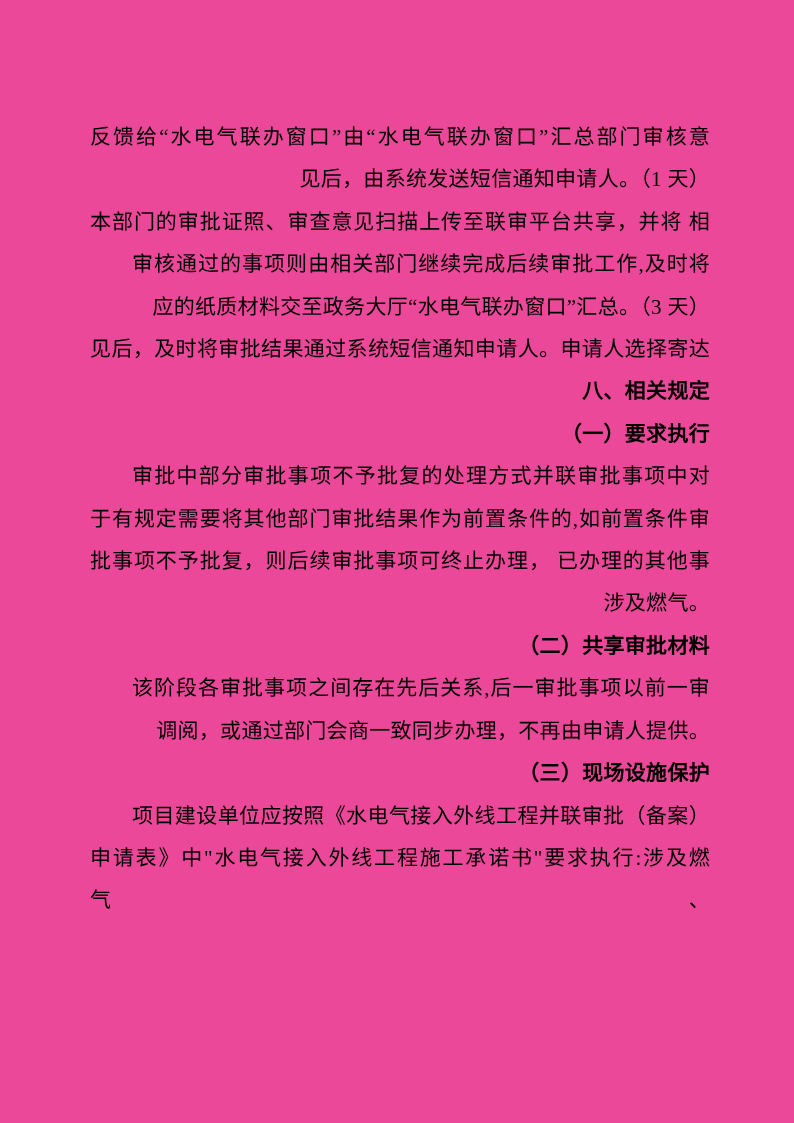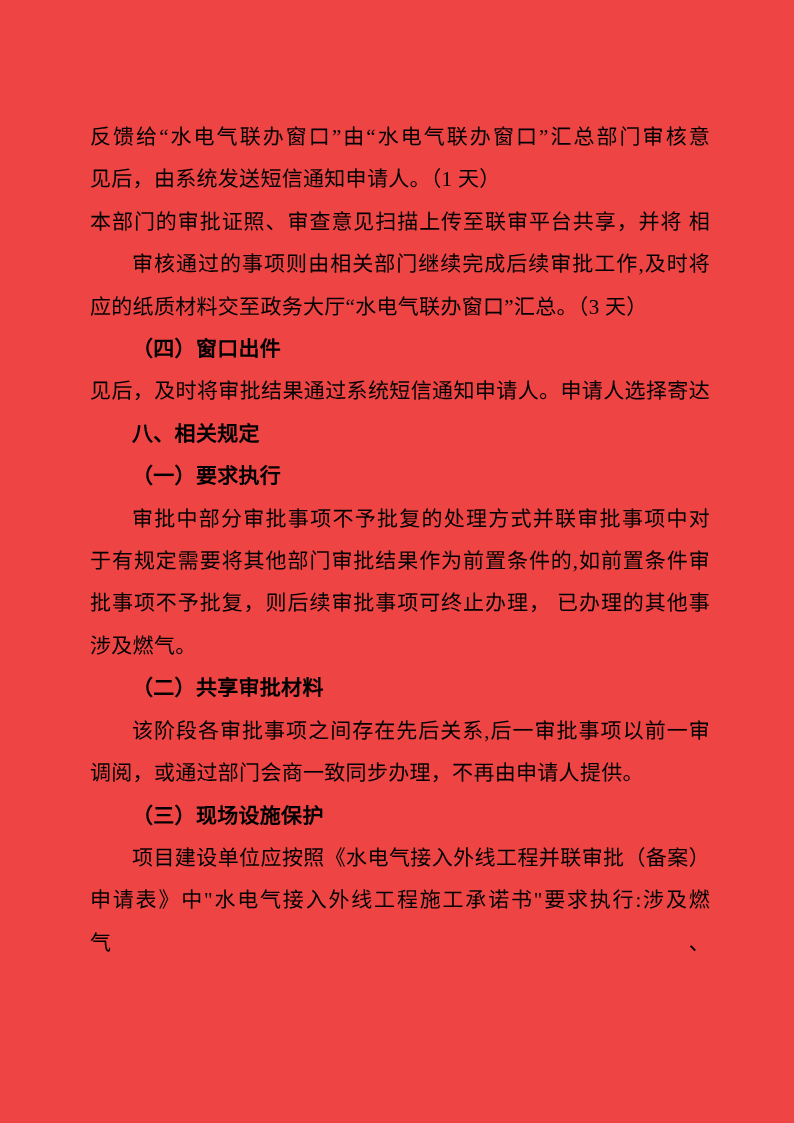--- a/index.html
+++ b/index.html
@@ -11,33 +11,33 @@
     width: 794px;
     height: 1123px;
     font-family: "Liberation Serif", "DejaVu Serif", serif;
     color: #000000;
     overflow: hidden;
   }
   .page {
     position: relative;
     width: 794px;
     height: 1123px;
-    background: #ef4444;
+    background: #ec4899;
     overflow: hidden;
   }
   .text-block {
     position: absolute;
     left: 90px;
     top: 116px;
     width: 620px;
   }
   .line {
     font-size: 21px;
     line-height: 42.4px;
-    text-align: left;
+    text-align: right;
     letter-spacing: 0.3px;
   }
   .line.justify {
     text-align: justify;
     text-align-last: justify;
   }
   .line.indent {
     text-indent: 42px;
   }
   .line.heading {
@@ -47,21 +47,20 @@
 </head>
 <body>
 
 <div class="page">
   <div class="text-block" id="text-block">
       <div class="line justify">反馈给“水电气联办窗口”由“水电气联办窗口”汇总部门审核意</div>
       <div class="line">见后，由系统发送短信通知申请人。（1 天）</div>
       <div class="line justify">本部门的审批证照、审查意见扫描上传至联审平台共享，并将 相</div>
       <div class="line indent justify">审核通过的事项则由相关部门继续完成后续审批工作,及时将</div>
       <div class="line">应的纸质材料交至政务大厅“水电气联办窗口”汇总。（3 天）</div>
-      <div class="line heading indent">（四）窗口出件</div>
       <div class="line justify">见后，及时将审批结果通过系统短信通知申请人。申请人选择寄达</div>
       <div class="line heading indent">八、相关规定</div>
       <div class="line heading indent">（一）要求执行</div>
       <div class="line indent justify">审批中部分审批事项不予批复的处理方式并联审批事项中对</div>
       <div class="line justify">于有规定需要将其他部门审批结果作为前置条件的,如前置条件审</div>
       <div class="line justify">批事项不予批复，则后续审批事项可终止办理， 已办理的其他事</div>
       <div class="line">涉及燃气。</div>
       <div class="line heading indent">（二）共享审批材料</div>
       <div class="line indent justify">该阶段各审批事项之间存在先后关系,后一审批事项以前一审</div>
       <div class="line">调阅，或通过部门会商一致同步办理，不再由申请人提供。</div>

